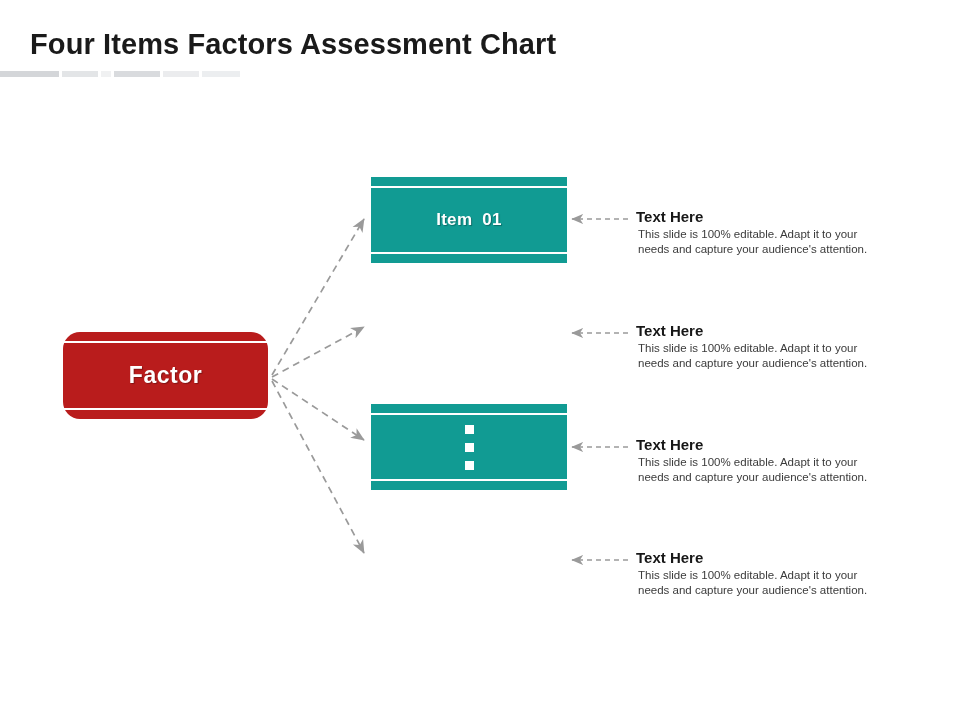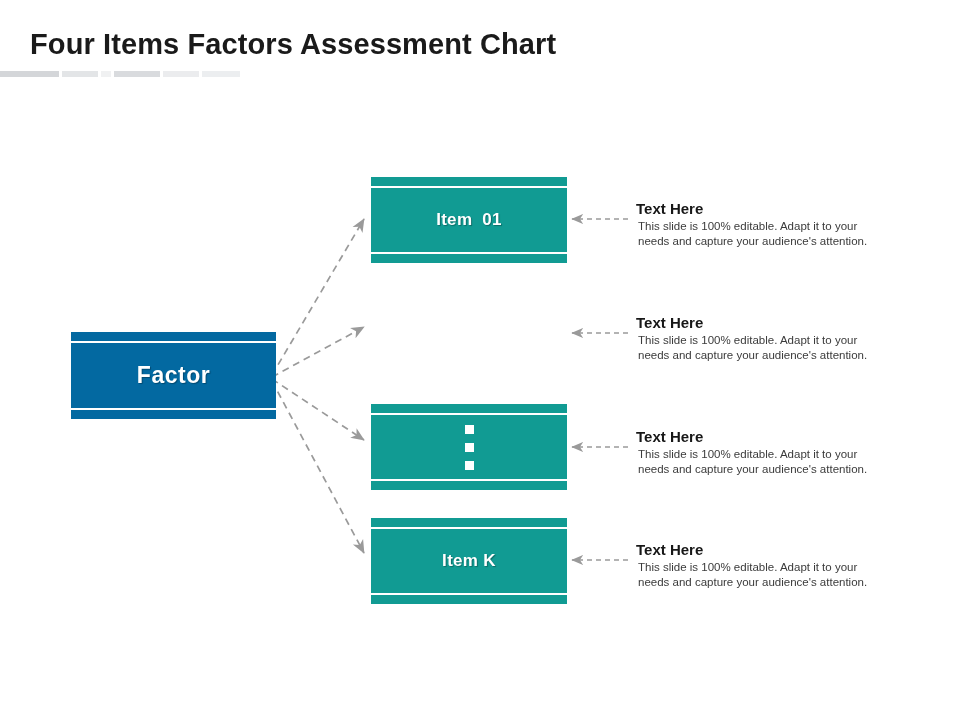--- a/index.html
+++ b/index.html
@@ -85,25 +85,26 @@
     position: relative;
     z-index: 2;
     color: #ffffff;
     font-weight: bold;
     text-shadow: 1px 1px 1px rgba(0,0,0,0.30);
     white-space: pre;
   }
 
   
   .factor {
-    left: 71px;
+    left: 63px;
     top: 332px;
     width: 205px;
     height: 87px;
-    background: #0369a1;
+    background: #b91c1c;
+    border-radius: 17px;
   }
   .factor .node-label {
     font-size: 23px;
     letter-spacing: 0.5px;
   }
 
   
   .item {
     left: 371px;
     width: 196px;
@@ -138,21 +139,21 @@
   
   .text-block {
     position: absolute;
     left: 636px;
     width: 254px;
   }
   .text-block .th {
     font-size: 15px;
     font-weight: bold;
     color: #171717;
-    margin: 8px 0 2px 0;
+    margin: 16px 0 2px 0;
     line-height: 1.15;
   }
   .text-block .body {
     font-size: 11.5px;
     color: #3b3b3b;
     line-height: 1.32;
     margin: 2px;
   }
   .tb-1 { top: 192px; }
   .tb-2 { top: 306px; }
@@ -215,25 +216,20 @@
   <div class="node item item-3">
     <span class="bar-top"></span>
     <span class="bar-bottom"></span>
     <span class="dots">
       <i></i>
       <i></i>
       <i></i>
     </span>
   </div>
 
-  <div class="node item item-4">
-    <span class="bar-top"></span>
-    <span class="bar-bottom"></span>
-    <span class="node-label">Item K</span>
-  </div>
 
   <div class="text-block tb-1">
     <p class="th">Text Here</p>
     <p class="body">This slide is 100% editable. Adapt it to your needs and capture your audience's attention.</p>
   </div>
 
   <div class="text-block tb-2">
     <p class="th">Text Here</p>
     <p class="body">This slide is 100% editable. Adapt it to your needs and capture your audience's attention.</p>
   </div>

